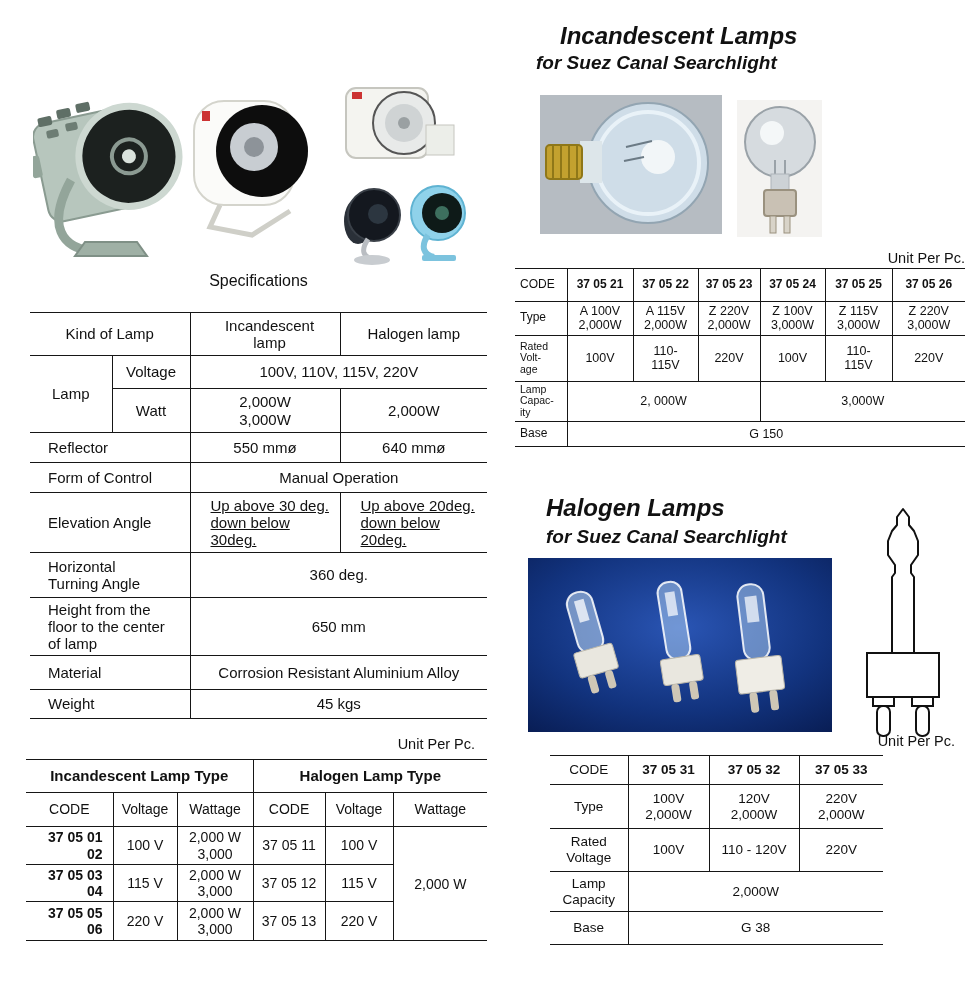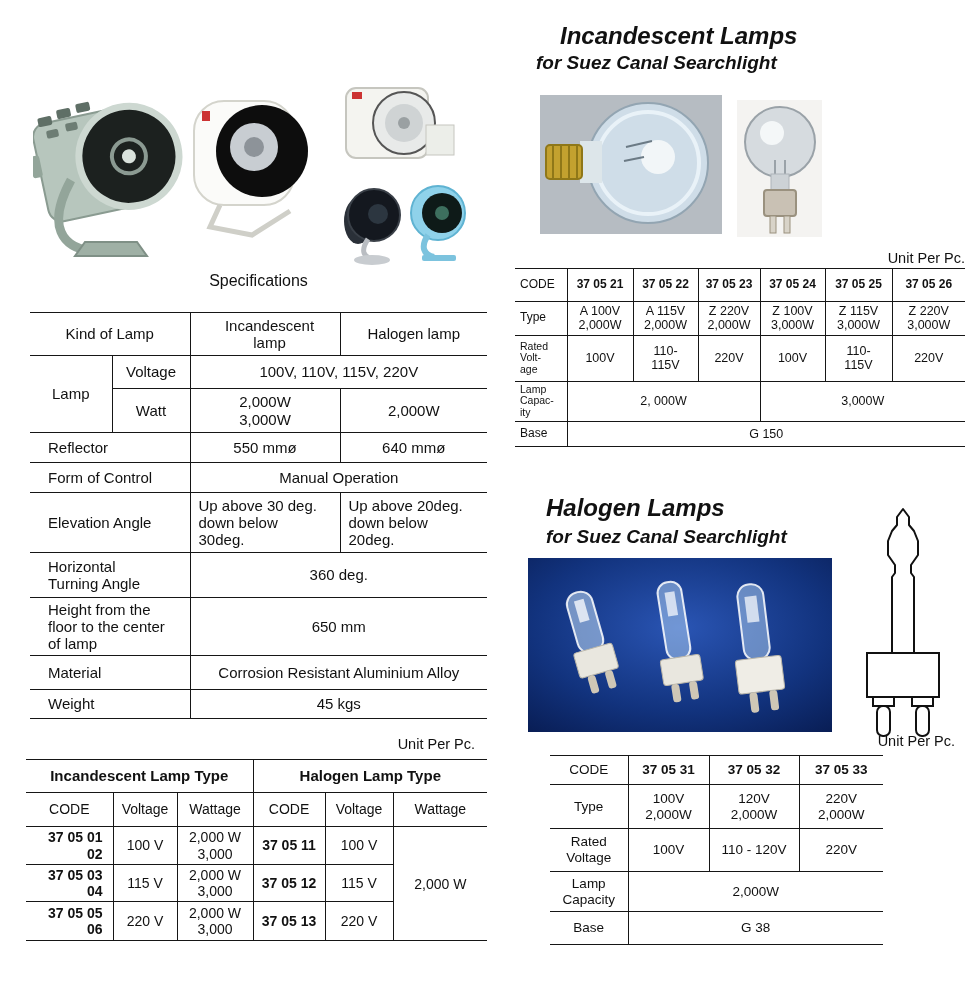--- a/index.html
+++ b/index.html
@@ -13,26 +13,26 @@
   .unit{font-size:14.5px;text-align:right;}
 
   table.tbl{border-collapse:collapse;table-layout:fixed;border-bottom:1.5px solid #161616;}
   table.tbl tr{border-top:1.5px solid #161616;}
   table.tbl td,table.tbl th{white-space:pre-line;vertical-align:middle;text-align:center;
       padding:2px 3px;font-weight:normal;line-height:1.15;overflow:hidden;}
   .bl{border-left:1.5px solid #161616;}
 
   .spec-table{font-size:15px;}
   .spec-table .lbl{text-align:left;padding-left:18px;}
-  .spec-table .tl{text-align:left;padding-left:8px;}
+  .spec-table .tl{text-align:left;padding-left:20px;text-decoration:underline;}
   .spec-table .indent{text-align:center;padding-left:12px;}
 
   .code-table{font-size:14px;}
   .code-table .grp{font-weight:bold;font-size:15px;margin-top:12px;}
-  .code-table .code{font-weight:bold;}
+  .code-table .code{font-weight:normal;}
   .code-table .code2{font-weight:bold;text-align:right;padding-right:10px;}
 
   .inc-table{font-size:12.5px;}
   .inc-table .labelcell{font-size:12px;text-align:left;padding-left:5px;}
   .inc-table .labelcell.small{font-size:10.5px;line-height:1.1;}
   .inc-table .code{font-weight:bold;font-size:12px;}
 
   .hal-table{font-size:13.5px;}
   .hal-table .code{font-weight:bold;}
 </style>

